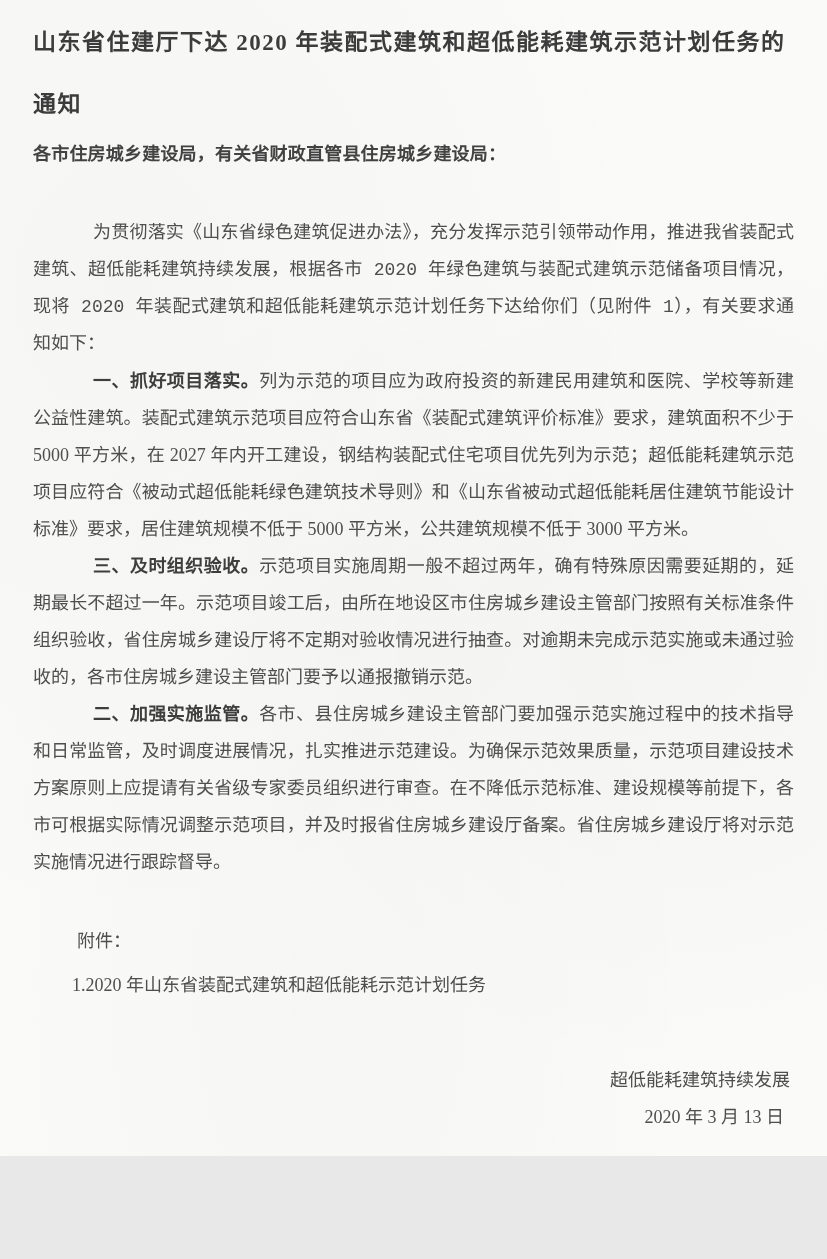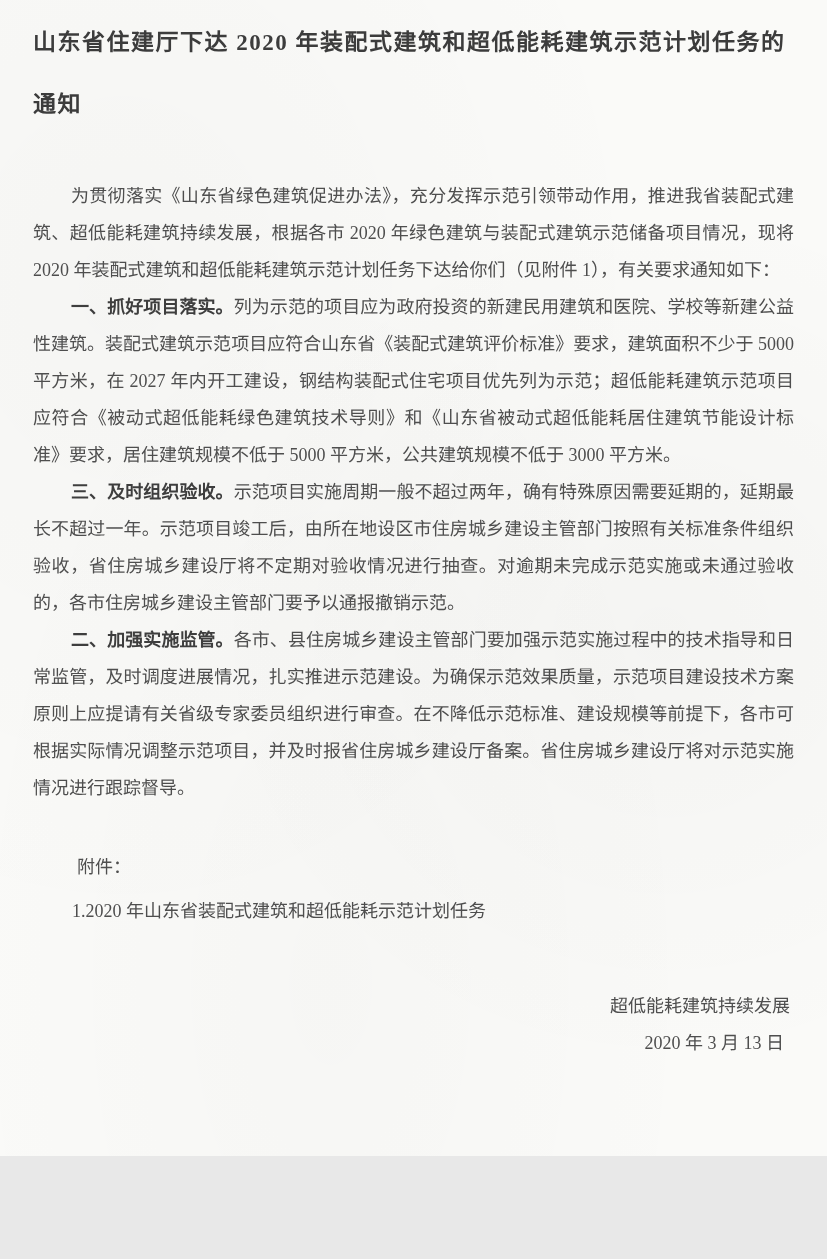--- a/index.html
+++ b/index.html
@@ -45,24 +45,26 @@
     margin: 0;
     font-size: 18px;
     line-height: 37px;
     text-align: justify;
     text-indent: 38px;
     letter-spacing: 0;
     color: #4e4e4e;
   }
   .para.first {
     margin-top: 42px;
+    font-family: Liberation Mono, monospace;
   }
   .para b {
     font-weight: bold;
     color: #3e3e3e;
+    margin-left: 22px;
   }
   .attachments {
     margin-top: 42px;
     padding-left: 32px;
     font-size: 18px;
     line-height: 37px;
     color: #4e4e4e;
   }
   .attachments .attach-label {
     text-indent: 5px;
@@ -85,20 +87,21 @@
     padding-right: 6px;
   }
 </style>
 </head>
 <body>
 
 <div class="page">
 
   <h1 class="doc-title">山东省住建厅下达 2020 年装配式建筑和超低能耗建筑示范计划任务的通知</h1>
 
+  <p class="salutation">各市住房城乡建设局，有关省财政直管县住房城乡建设局：</p>
 
   <p class="para first"><b></b><span>为贯彻落实《山东省绿色建筑促进办法》，充分发挥示范引领带动作用，推进我省装配式建筑、超低能耗建筑持续发展，根据各市 2020 年绿色建筑与装配式建筑示范储备项目情况，现将 2020 年装配式建筑和超低能耗建筑示范计划任务下达给你们（见附件 1），有关要求通知如下：</span></p>
 
   <p class="para"><b>一、抓好项目落实。</b><span>列为示范的项目应为政府投资的新建民用建筑和医院、学校等新建公益性建筑。装配式建筑示范项目应符合山东省《装配式建筑评价标准》要求，建筑面积不少于 5000 平方米，在 2027 年内开工建设，钢结构装配式住宅项目优先列为示范；超低能耗建筑示范项目应符合《被动式超低能耗绿色建筑技术导则》和《山东省被动式超低能耗居住建筑节能设计标准》要求，居住建筑规模不低于 5000 平方米，公共建筑规模不低于 3000 平方米。</span></p>
 
   <p class="para"><b>三、及时组织验收。</b><span>示范项目实施周期一般不超过两年，确有特殊原因需要延期的，延期最长不超过一年。示范项目竣工后，由所在地设区市住房城乡建设主管部门按照有关标准条件组织验收，省住房城乡建设厅将不定期对验收情况进行抽查。对逾期未完成示范实施或未通过验收的，各市住房城乡建设主管部门要予以通报撤销示范。</span></p>
 
   <p class="para"><b>二、加强实施监管。</b><span>各市、县住房城乡建设主管部门要加强示范实施过程中的技术指导和日常监管，及时调度进展情况，扎实推进示范建设。为确保示范效果质量，示范项目建设技术方案原则上应提请有关省级专家委员组织进行审查。在不降低示范标准、建设规模等前提下，各市可根据实际情况调整示范项目，并及时报省住房城乡建设厅备案。省住房城乡建设厅将对示范实施情况进行跟踪督导。</span></p>
 
 

